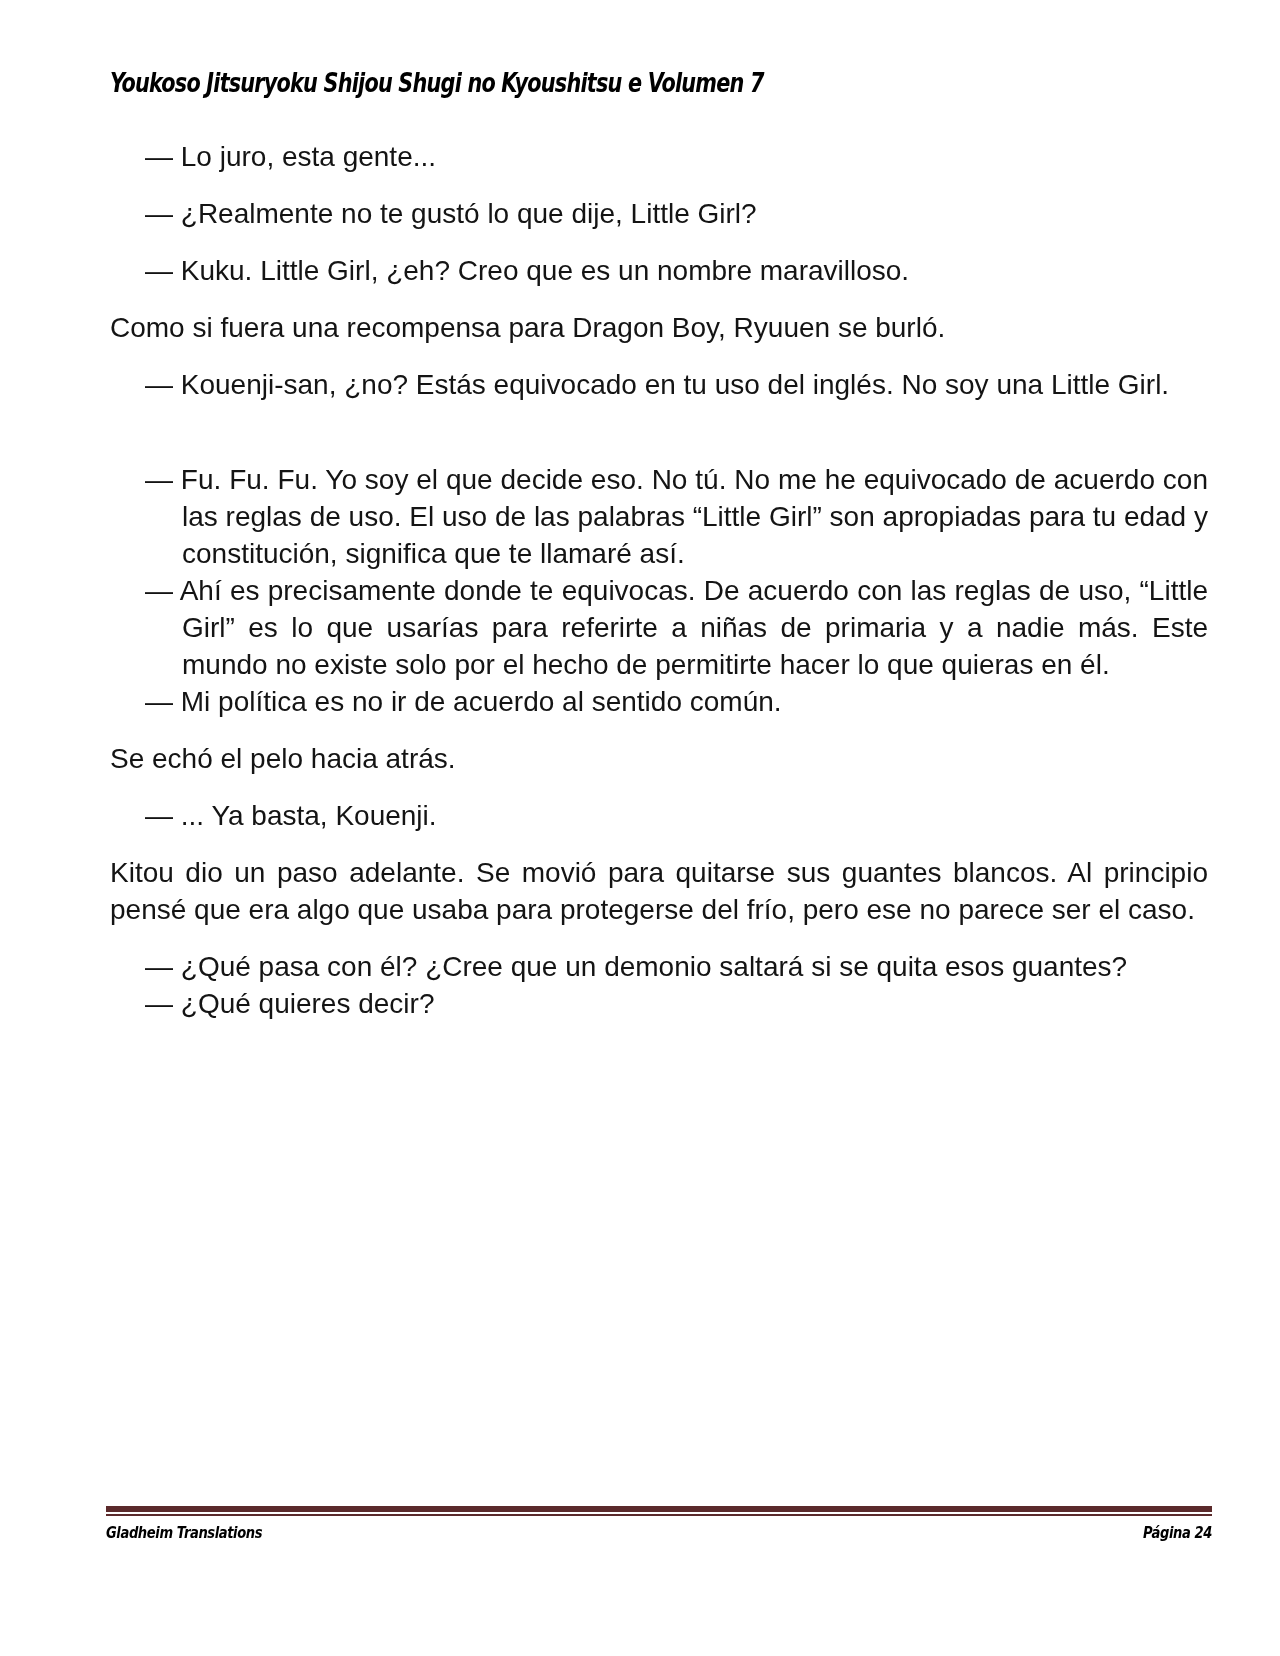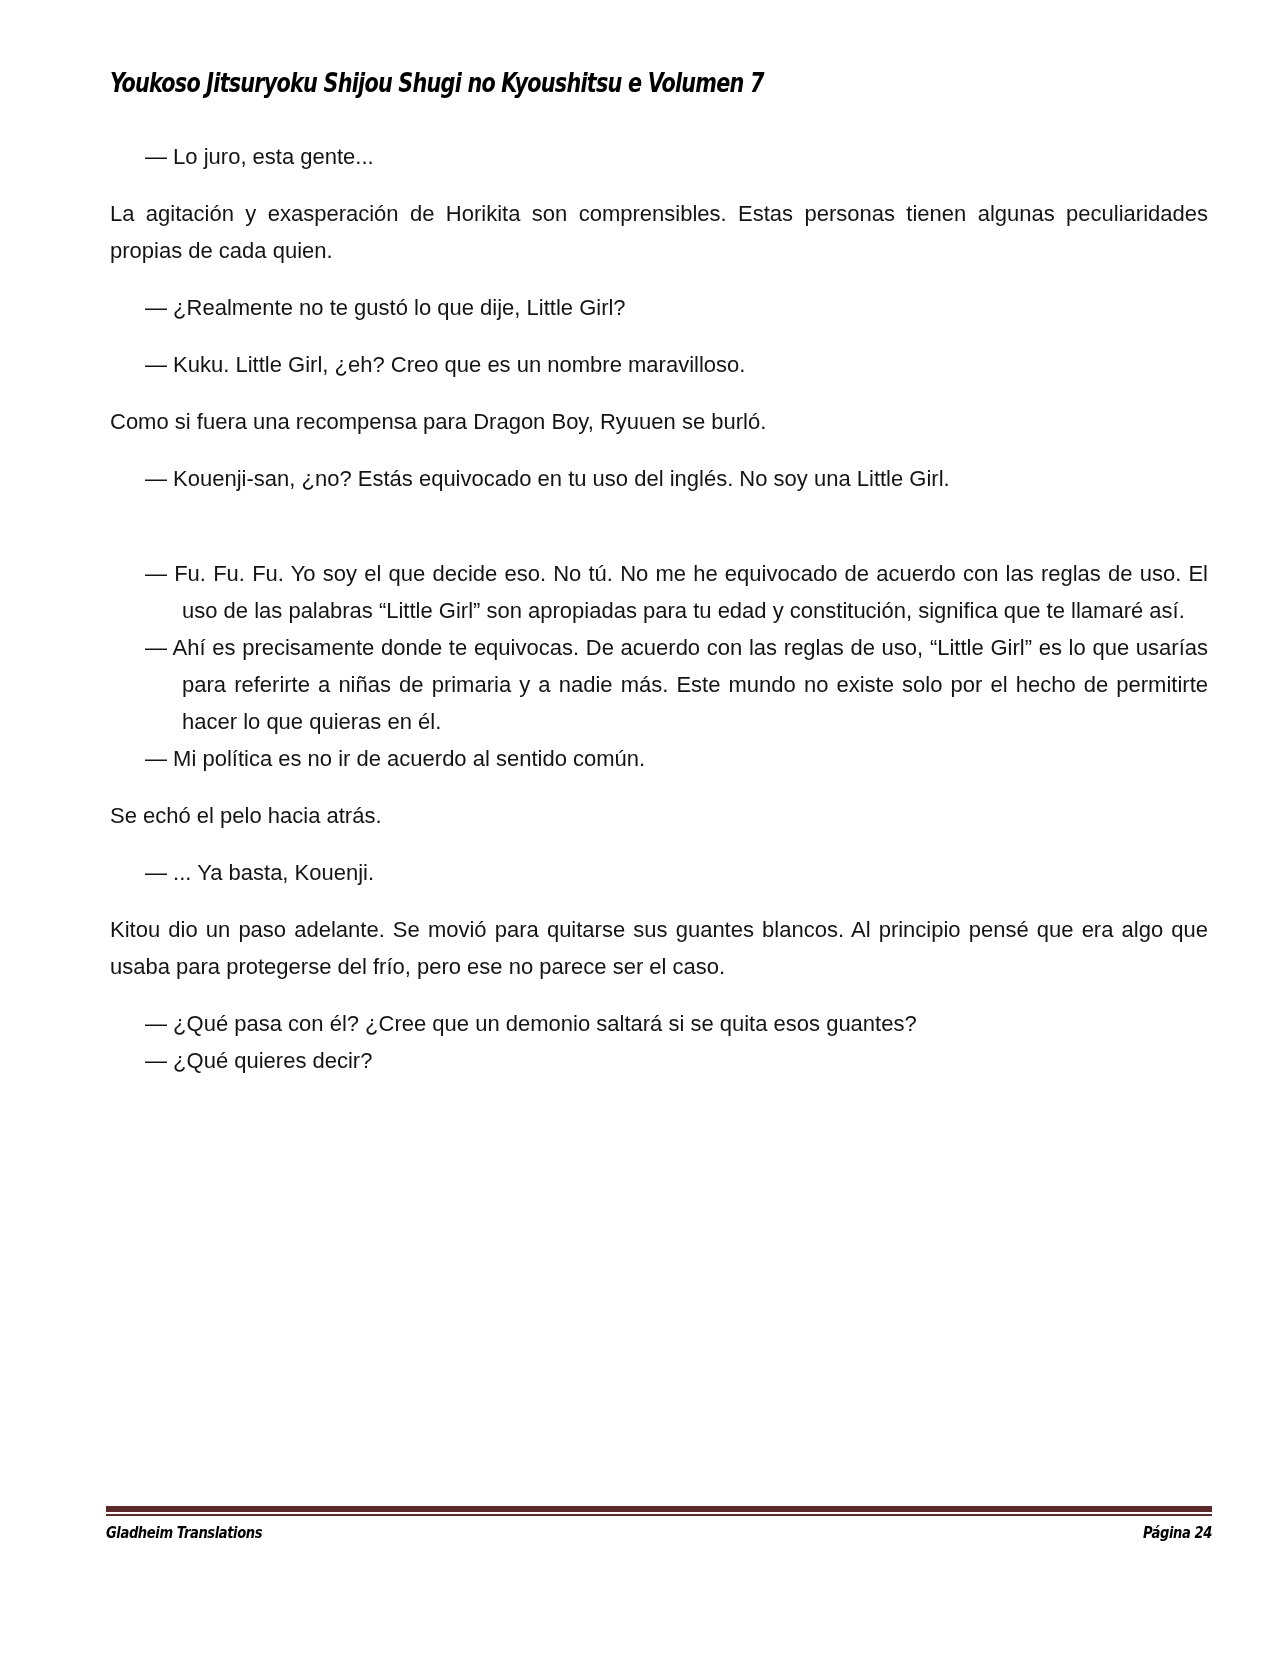--- a/index.html
+++ b/index.html
@@ -19,21 +19,21 @@
   .doc-header {
     font-family:"DejaVu Sans", sans-serif;
     font-weight:bold; font-style:italic;
     font-size:26px; letter-spacing:-1px;
     color:#000;
     transform:scaleX(0.80); transform-origin:left center;
     white-space:nowrap;
     margin-bottom:40px;
   }
 
-  .body-text { font-size:22px; line-height:37px; }
+  .body-text { font-size:28px; line-height:37px; }
 
   .para { margin:0 0 20px 0; text-align:justify; text-justify:inter-word; }
   .narration { padding-left:0; }
   .dialogue { padding-left:72px; text-indent:-37px; }
   .no-bottom { margin-bottom:0; }
   .big-gap { margin-top:58px; }
 
   .doc-footer { position:absolute; left:106px; right:106px; top:1506px; }
   .rule-thick { height:6px; background:#5b2a2b; }
   .rule-thin  { height:2px; background:#5b2a2b; margin-top:2px; }
@@ -51,21 +51,20 @@
 <body>
 
 <div class="page">
 
   <div class="content">
 
     <div class="doc-header">Youkoso Jitsuryoku Shijou Shugi no Kyoushitsu e Volumen 7</div>
 
     <div class="body-text">
       <p class="para dialogue">— Lo juro, esta gente...</p>
-      <p class="para narration">La agitación y exasperación de Horikita son comprensibles. Estas personas tienen algunas peculiaridades propias de cada quien.</p>
       <p class="para dialogue">— ¿Realmente no te gustó lo que dije, Little Girl?</p>
       <p class="para dialogue">— Kuku. Little Girl, ¿eh? Creo que es un nombre maravilloso.</p>
       <p class="para narration">Como si fuera una recompensa para Dragon Boy, Ryuuen se burló.</p>
       <p class="para dialogue">— Kouenji-san, ¿no? Estás equivocado en tu uso del inglés. No soy una Little Girl.</p>
       <p class="para dialogue big-gap no-bottom">— Fu. Fu. Fu. Yo soy el que decide eso. No tú. No me he equivocado de acuerdo con las reglas de uso. El uso de las palabras “Little Girl” son apropiadas para tu edad y constitución, significa que te llamaré así.</p>
       <p class="para dialogue no-bottom">— Ahí es precisamente donde te equivocas. De acuerdo con las reglas de uso, “Little Girl” es lo que usarías para referirte a niñas de primaria y a nadie más. Este mundo no existe solo por el hecho de permitirte hacer lo que quieras en él.</p>
       <p class="para dialogue">— Mi política es no ir de acuerdo al sentido común.</p>
       <p class="para narration">Se echó el pelo hacia atrás.</p>
       <p class="para dialogue">— ... Ya basta, Kouenji.</p>
       <p class="para narration">Kitou dio un paso adelante. Se movió para quitarse sus guantes blancos. Al principio pensé que era algo que usaba para protegerse del frío, pero ese no parece ser el caso.</p>

